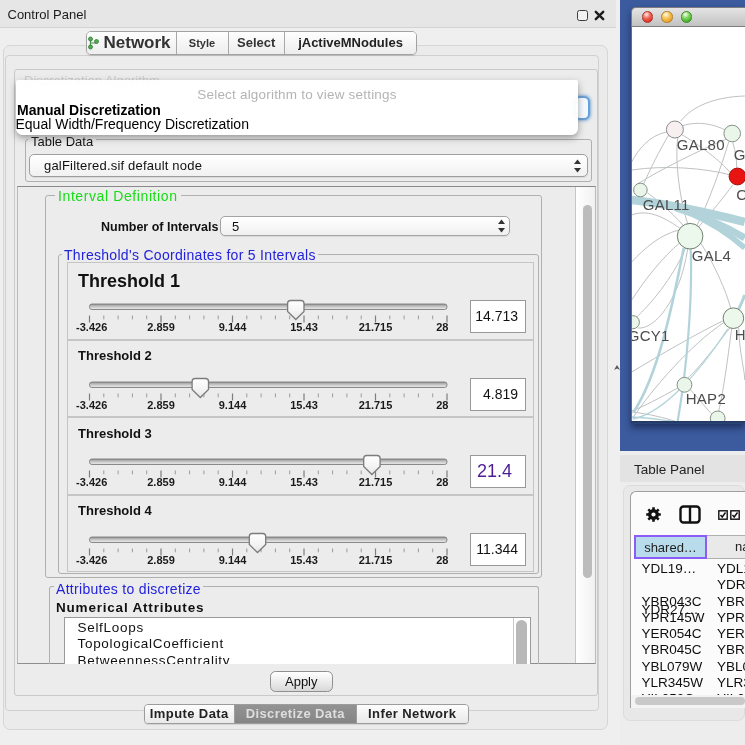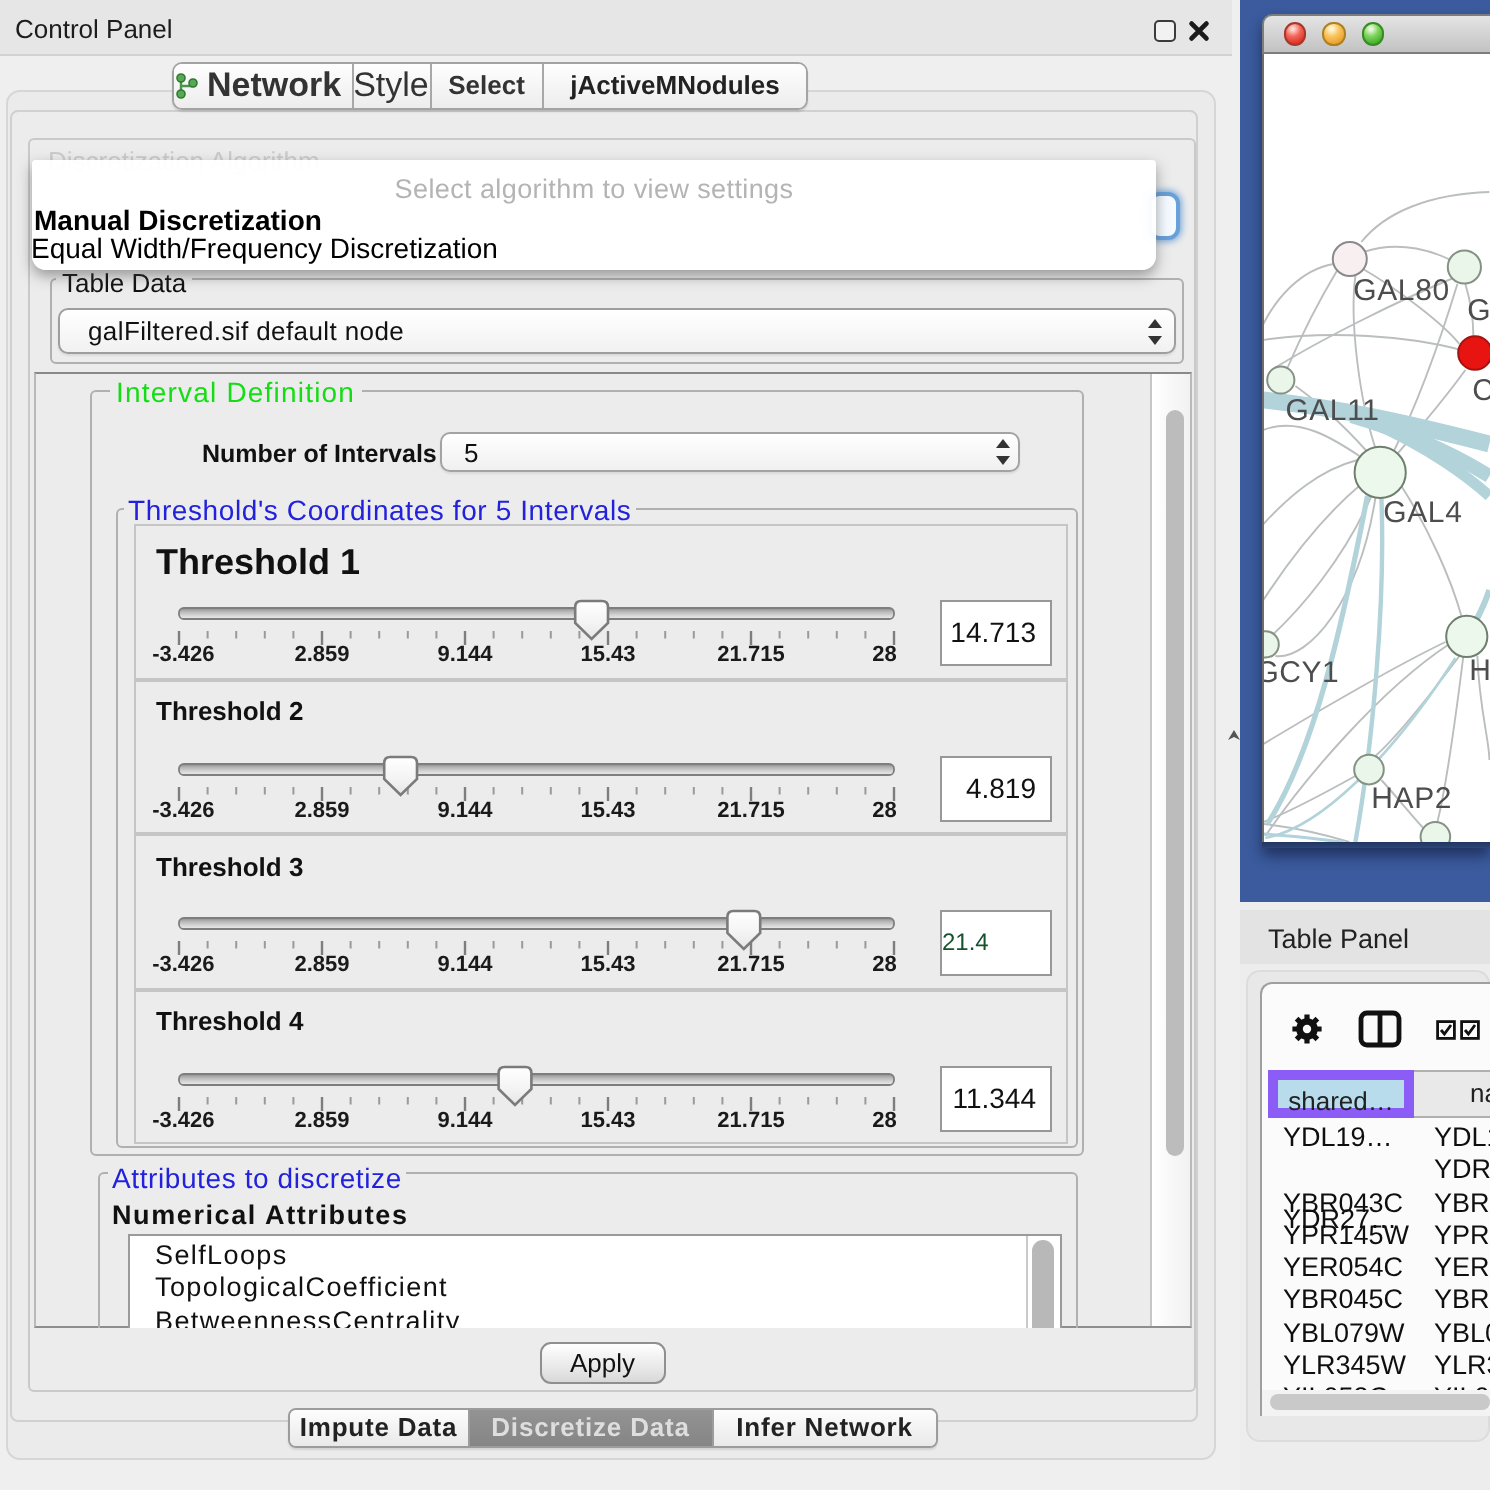--- a/index.html
+++ b/index.html
@@ -24,21 +24,21 @@
 
 <div class="abs" style="left:85.5px;top:31px;height:23.5px;display:flex;border:1px solid #a3a3a3;border-radius:5px;overflow:hidden;box-shadow:0 1px 1px rgba(0,0,0,0.12);">
   <div style="width:90px;background:linear-gradient(#fefefe,#ededed);display:flex;align-items:center;justify-content:flex-start;font-size:17px;font-weight:bold;color:#333;border-right:1px solid #a8a8a8;">
     <svg width="13" height="14" viewBox="0 0 13 14" style="margin-right:4px;">
         <path d="M3.5 3 V11 M3.5 7 H9.5 M9.5 7 V5" stroke="#4d934d" stroke-width="1.2" fill="none"></path>
         <circle cx="3.5" cy="3" r="2" fill="#57a957" stroke="#2e7b2e" stroke-width="0.8"></circle>
         <circle cx="3.5" cy="11" r="2" fill="#57a957" stroke="#2e7b2e" stroke-width="0.8"></circle>
         <circle cx="9.5" cy="5.5" r="2" fill="#57a957" stroke="#2e7b2e" stroke-width="0.8"></circle>
       </svg>
     Network</div>
-  <div style="width:39px;background:linear-gradient(#fefefe,#ededed);display:flex;align-items:center;justify-content:center;font-size:17px;font-weight:normal;color:#333;border-right:1px solid #a8a8a8;">Style</div>
+  <div style="width:52px;background:linear-gradient(#fefefe,#ededed);display:flex;align-items:center;justify-content:center;font-size:11px;font-weight:bold;color:#333;border-right:1px solid #a8a8a8;">Style</div>
   <div style="width:56.5px;background:linear-gradient(#fefefe,#ededed);display:flex;align-items:center;justify-content:center;font-size:13px;font-weight:bold;color:#333;border-right:1px solid #a8a8a8;">Select</div>
   <div style="width:131px;background:linear-gradient(#fefefe,#ededed);display:flex;align-items:center;justify-content:center;font-size:13px;font-weight:bold;color:#222;">jActiveMNodules</div>
 </div>
 
 <div class="abs" style="left:13.5px;top:68.5px;width:584px;height:627px;border:1px solid #c9c9c9;border-radius:3px;"></div>
 
 <div class="abs" style="left:24px;top:73px;font-size:13px;color:#cbcbcb;">Discretization Algorithm</div>
 
 <div class="abs" style="left:574px;top:96px;width:16px;height:24px;border-radius:6px;background:#f4faff;border:2.5px solid #68a0d8;box-shadow:0 0 3px 1px rgba(110,160,215,0.85);"></div>
 
@@ -113,21 +113,21 @@
 <path d="M36.8 53.5 V57.3 M51.1 53.5 V57.3 M65.4 53.5 V57.3 M79.7 53.5 V57.3 M108.3 53.5 V57.3 M122.6 53.5 V57.3 M136.9 53.5 V57.3 M151.2 53.5 V57.3 M179.8 53.5 V57.3 M194.1 53.5 V57.3 M208.4 53.5 V57.3 M222.7 53.5 V57.3 M251.3 53.5 V57.3 M265.6 53.5 V57.3 M279.9 53.5 V57.3 M294.2 53.5 V57.3 M322.8 53.5 V57.3 M337.1 53.5 V57.3 M351.4 53.5 V57.3 M365.7 53.5 V57.3" stroke="#9a9a9a" stroke-width="1" fill="none"></path>
 <path d="M22.5 53.5 V60.5 M94 53.5 V60.5 M165.5 53.5 V60.5 M237 53.5 V60.5 M308.5 53.5 V60.5 M380 53.5 V60.5" stroke="#7e7e7e" stroke-width="1.2" fill="none"></path>
 <path d="M296.7 49.5 L296.7 41.5 Q296.7 38.5 299.7 38.5 L310.09999999999997 38.5 Q313.09999999999997 38.5 313.09999999999997 41.5 L313.09999999999997 49.5 L304.9 57.5 Z" fill="url(#th)" stroke="#7b7b7b" stroke-width="1.3"></path>
 <text x="24.7" y="68.5" font-size="11" font-weight="600" fill="#1a1a1a" text-anchor="middle" font-family="Liberation Sans, sans-serif">-3.426</text>
 <text x="94" y="68.5" font-size="11" font-weight="600" fill="#1a1a1a" text-anchor="middle" font-family="Liberation Sans, sans-serif">2.859</text>
 <text x="165.5" y="68.5" font-size="11" font-weight="600" fill="#1a1a1a" text-anchor="middle" font-family="Liberation Sans, sans-serif">9.144</text>
 <text x="237" y="68.5" font-size="11" font-weight="600" fill="#1a1a1a" text-anchor="middle" font-family="Liberation Sans, sans-serif">15.43</text>
 <text x="308.5" y="68.5" font-size="11" font-weight="600" fill="#1a1a1a" text-anchor="middle" font-family="Liberation Sans, sans-serif">21.715</text>
 <text x="375.3" y="68.5" font-size="11" font-weight="600" fill="#1a1a1a" text-anchor="middle" font-family="Liberation Sans, sans-serif">28</text>
 </svg>
-<div class="abs" style="left:470px;top:455.0px;width:56px;height:33px;background:#fff;border:1px solid #989898;font-size:12px;color:#14532d;text-align:left;line-height:31px;padding-right:7px;">21.4</div>
+<div class="abs" style="left:470px;top:455.0px;width:56px;height:33px;background:#fff;border:1px solid #989898;font-size:18px;color:#4c1d95;text-align:center;line-height:31px;padding-right:7px;">21.4</div>
 <div class="abs" style="left:66.5px;top:494.5px;width:467px;height:77.5px;border:1px solid #c5c5c5;background:#ececec;"></div>
 <div class="abs" style="left:78px;top:503.0px;font-size:13px;font-weight:bold;color:#111;">Threshold 4</div>
 <svg class="abs" style="left:66.5px;top:494.5px;" width="467" height="77" viewBox="0 0 467 77">
 <rect x="22.5" y="42" width="357.5" height="5.5" rx="2.4" fill="url(#tg)" stroke="#7e7e7e" stroke-width="0.9"></rect>
 <path d="M36.8 53.5 V57.3 M51.1 53.5 V57.3 M65.4 53.5 V57.3 M79.7 53.5 V57.3 M108.3 53.5 V57.3 M122.6 53.5 V57.3 M136.9 53.5 V57.3 M151.2 53.5 V57.3 M179.8 53.5 V57.3 M194.1 53.5 V57.3 M208.4 53.5 V57.3 M222.7 53.5 V57.3 M251.3 53.5 V57.3 M265.6 53.5 V57.3 M279.9 53.5 V57.3 M294.2 53.5 V57.3 M322.8 53.5 V57.3 M337.1 53.5 V57.3 M351.4 53.5 V57.3 M365.7 53.5 V57.3" stroke="#9a9a9a" stroke-width="1" fill="none"></path>
 <path d="M22.5 53.5 V60.5 M94 53.5 V60.5 M165.5 53.5 V60.5 M237 53.5 V60.5 M308.5 53.5 V60.5 M380 53.5 V60.5" stroke="#7e7e7e" stroke-width="1.2" fill="none"></path>
 <path d="M182.3 49.5 L182.3 41.5 Q182.3 38.5 185.3 38.5 L195.7 38.5 Q198.7 38.5 198.7 41.5 L198.7 49.5 L190.5 57.5 Z" fill="url(#th)" stroke="#7b7b7b" stroke-width="1.3"></path>
 <text x="24.7" y="68.5" font-size="11" font-weight="600" fill="#1a1a1a" text-anchor="middle" font-family="Liberation Sans, sans-serif">-3.426</text>
 <text x="94" y="68.5" font-size="11" font-weight="600" fill="#1a1a1a" text-anchor="middle" font-family="Liberation Sans, sans-serif">2.859</text>
 <text x="165.5" y="68.5" font-size="11" font-weight="600" fill="#1a1a1a" text-anchor="middle" font-family="Liberation Sans, sans-serif">9.144</text>
@@ -268,21 +268,21 @@
 </svg>
 <svg class="abs" style="left:717.5px;top:509.5px;" width="10" height="10" viewBox="0 0 10 10">
  <rect x="0.8" y="0.8" width="8.4" height="8.4" fill="none" stroke="#111" stroke-width="1.4"></rect>
  <path d="M2.5 5 L4.2 7 L7.5 2.5" stroke="#111" stroke-width="1.4" fill="none"></path>
 </svg>
 <svg class="abs" style="left:729.5px;top:509.5px;" width="10" height="10" viewBox="0 0 10 10">
  <rect x="0.8" y="0.8" width="8.4" height="8.4" fill="none" stroke="#111" stroke-width="1.4"></rect>
  <path d="M2.5 5 L4.2 7 L7.5 2.5" stroke="#111" stroke-width="1.4" fill="none"></path>
 </svg>
 
-<div class="abs" style="left:634px;top:535px;width:73px;height:24px;background:#b8dcec;border:5px solid #8b5cf6;font-size:13px;color:#222;text-align:center;line-height:22px;">shared…</div>
+<div class="abs" style="left:634px;top:535px;width:73px;height:24px;background:#b8dcec;border:2px solid #8b5cf6;font-size:13px;color:#222;text-align:center;line-height:22px;">shared…</div>
 <div class="abs" style="left:707px;top:535px;width:38px;height:24px;background:#e9e9e9;border-top:1px solid #b0b0b0;border-bottom:1px solid #b0b0b0;"></div>
 <div class="abs" style="left:735px;top:539px;font-size:13px;color:#222;">na</div>
 <div class="abs" style="left:641.5px;top:560.9px;font-size:13.5px;color:#0f0f0f;">YDL19…</div>
 <div class="abs" style="left:717px;top:560.9px;font-size:13.5px;color:#0f0f0f;">YDL1</div>
 <div class="abs" style="left:641.5px;top:602px;font-size:13.5px;color:#0f0f0f;">YDR27…</div>
 <div class="abs" style="left:717px;top:577.2px;font-size:13.5px;color:#0f0f0f;">YDR2</div>
 <div class="abs" style="left:641.5px;top:593.5px;font-size:13.5px;color:#0f0f0f;">YBR043C</div>
 <div class="abs" style="left:717px;top:593.5px;font-size:13.5px;color:#0f0f0f;">YBR0</div>
 <div class="abs" style="left:641.5px;top:609.8px;font-size:13.5px;color:#0f0f0f;">YPR145W</div>
 <div class="abs" style="left:717px;top:609.8px;font-size:13.5px;color:#0f0f0f;">YPR1</div>

